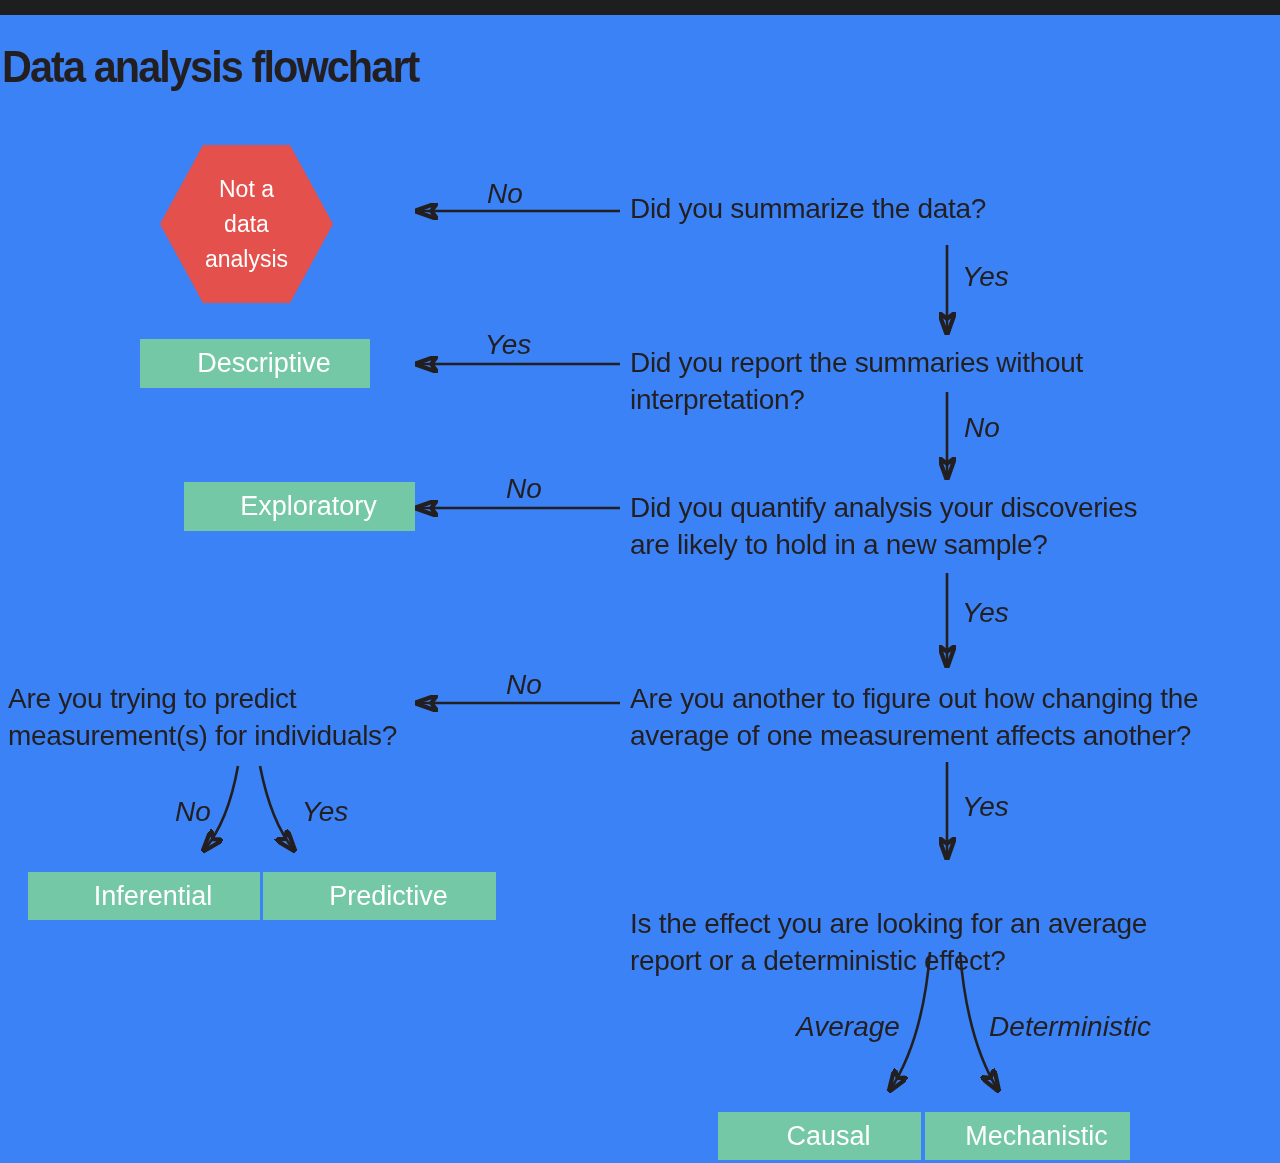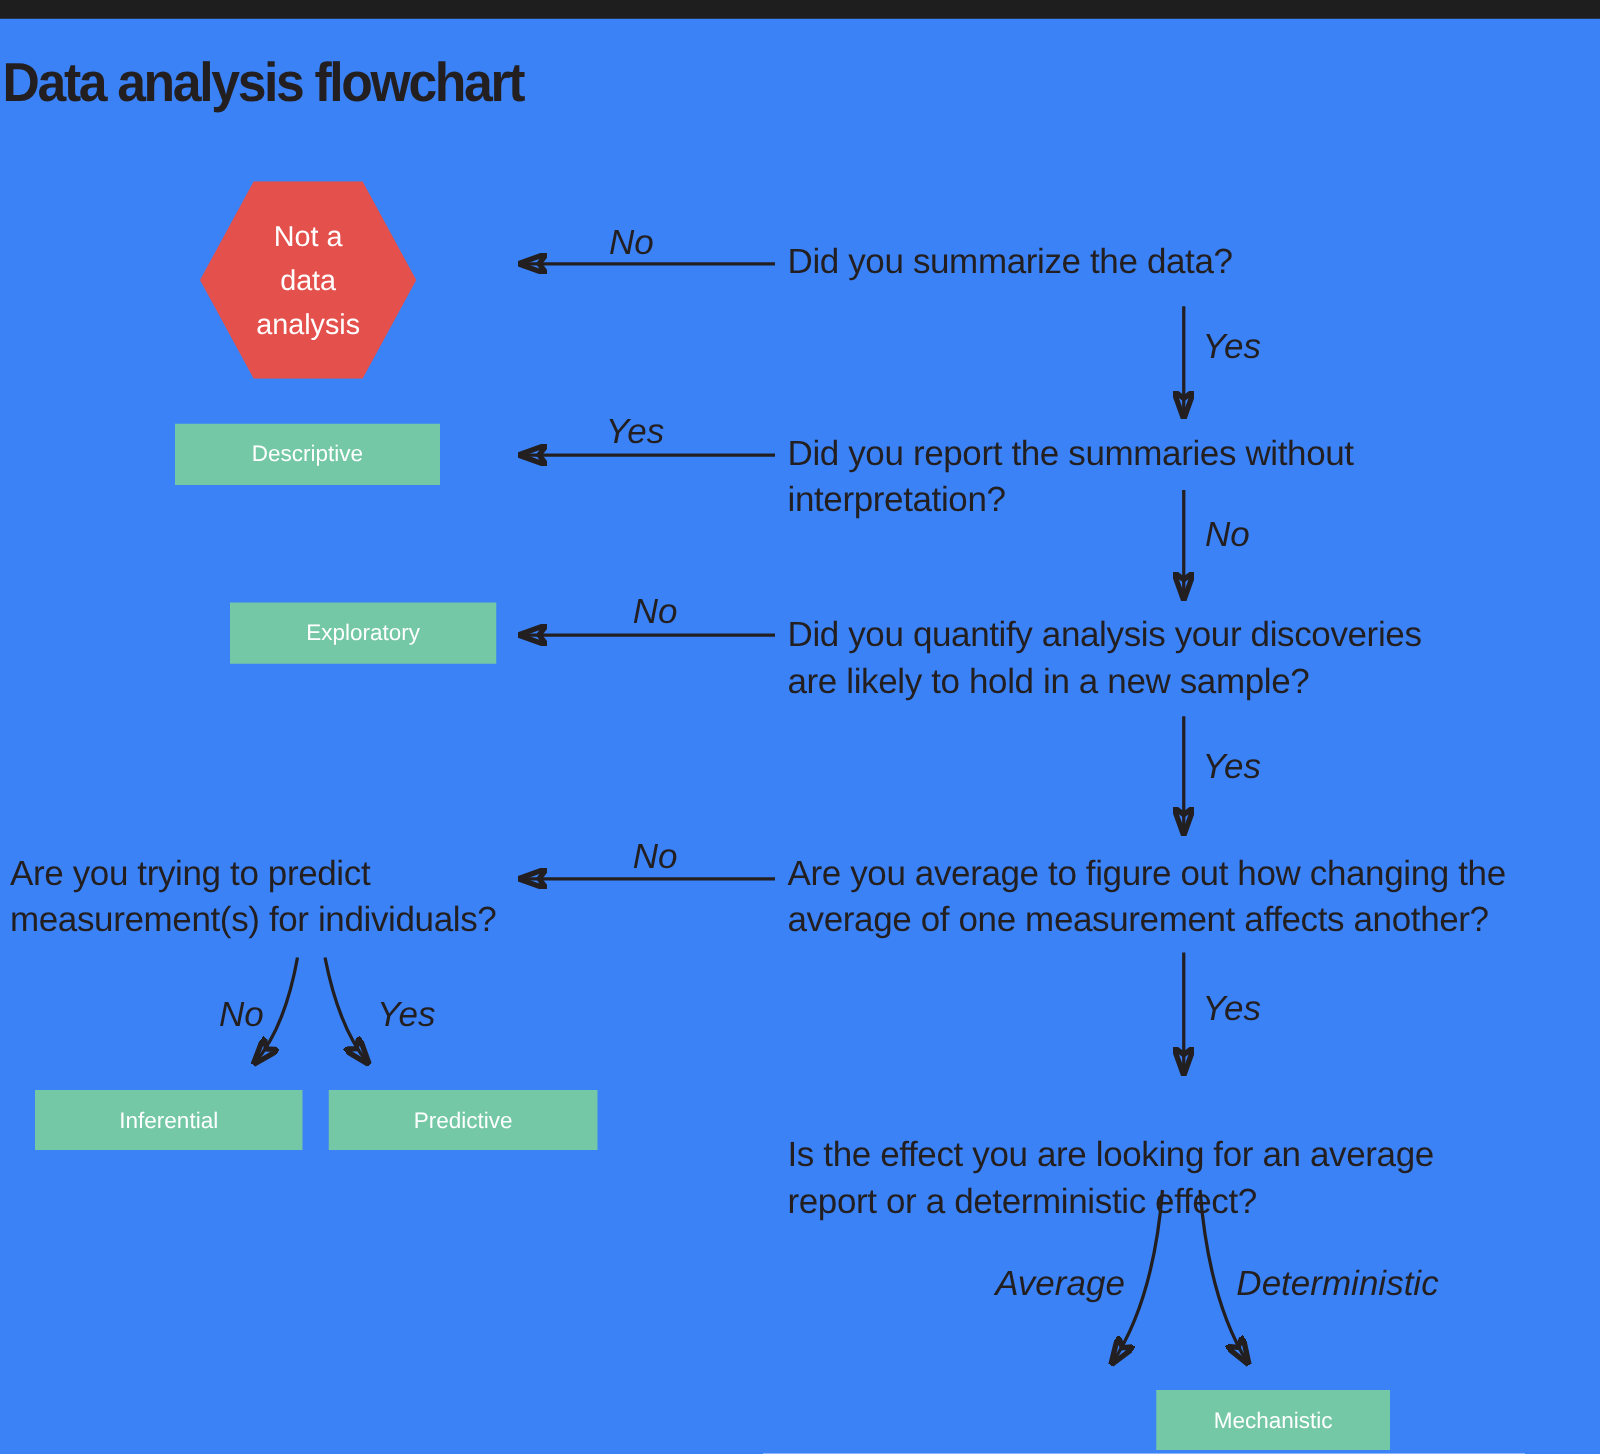--- a/index.html
+++ b/index.html
@@ -45,21 +45,22 @@
     align-items: center; justify-content: center;
     color: var(--terminal-text, #FFFFFF);
     font-size: 23px; line-height: 35px;
     text-align: center;
   }
   .box {
     position: absolute;
     display: flex; align-items: center; justify-content: center;
     background: var(--terminal-teal, #74C8A5);
     color: var(--terminal-text, #FFFFFF);
-    font-size: 18px;
+    font-size: 27px;
+    padding-left: 18px;
   }
   .q {
     position: absolute;
     color: var(--ink, #231F20);
     font-size: 28px;
     line-height: 37px;
     letter-spacing: -0.3px;
     white-space: nowrap;
   }
   .qline { display: block; }
@@ -109,39 +110,40 @@
       <span>Not a</span>
       <span>data</span>
       <span>analysis</span>
     </div>
   </div>
 
   <div class="box" style="left:140px; top:339px; width:212px; height:49px;">Descriptive</div>
   <div class="box" style="left:140px; top:482px; width:213px; height:49px;margin-left:44px;">Exploratory</div>
   <div class="box" style="left:28px; top:872px; width:214px; height:48px;">Inferential</div>
   <div class="box" style="left:263px; top:872px; width:215px; height:48px;">Predictive</div>
+  <div class="box" style="left:718px; top:1112px; width:185px; height:48px;">Causal</div>
   <div class="box" style="left:925px; top:1112px; width:187px; height:48px;">Mechanistic</div>
 
   <div class="q" style="left:630px; top:190px;">
     <span class="qline">Did you summarize the data?</span>
   </div>
   <div class="q" style="left:630px; top:344px;">
     <span class="qline">Did you report the summaries without</span>
     <span class="qline">interpretation?</span>
   </div>
   <div class="q" style="left:630px; top:489px;">
     <span class="qline">Did you quantify analysis your discoveries</span>
     <span class="qline">are likely to hold in a new sample?</span>
   </div>
   <div class="q" style="left:8px; top:680px;">
     <span class="qline">Are you trying to predict</span>
     <span class="qline">measurement(s) for individuals?</span>
   </div>
   <div class="q" style="left:630px; top:680px;">
-    <span class="qline">Are you average to figure out how changing the</span>
+    <span class="qline">Are you another to figure out how changing the</span>
     <span class="qline">average of one measurement affects another?</span>
   </div>
   <div class="q" style="left:630px; top:905px;">
     <span class="qline">Is the effect you are looking for an average</span>
     <span class="qline">report or a deterministic effect?</span>
   </div>
 
   <span class="elabel centered" style="left:505px; top:178px;">No</span>
   <span class="elabel" style="left:962px; top:261px;">Yes</span>
   <span class="elabel centered" style="left:508px; top:329px;">Yes</span>

